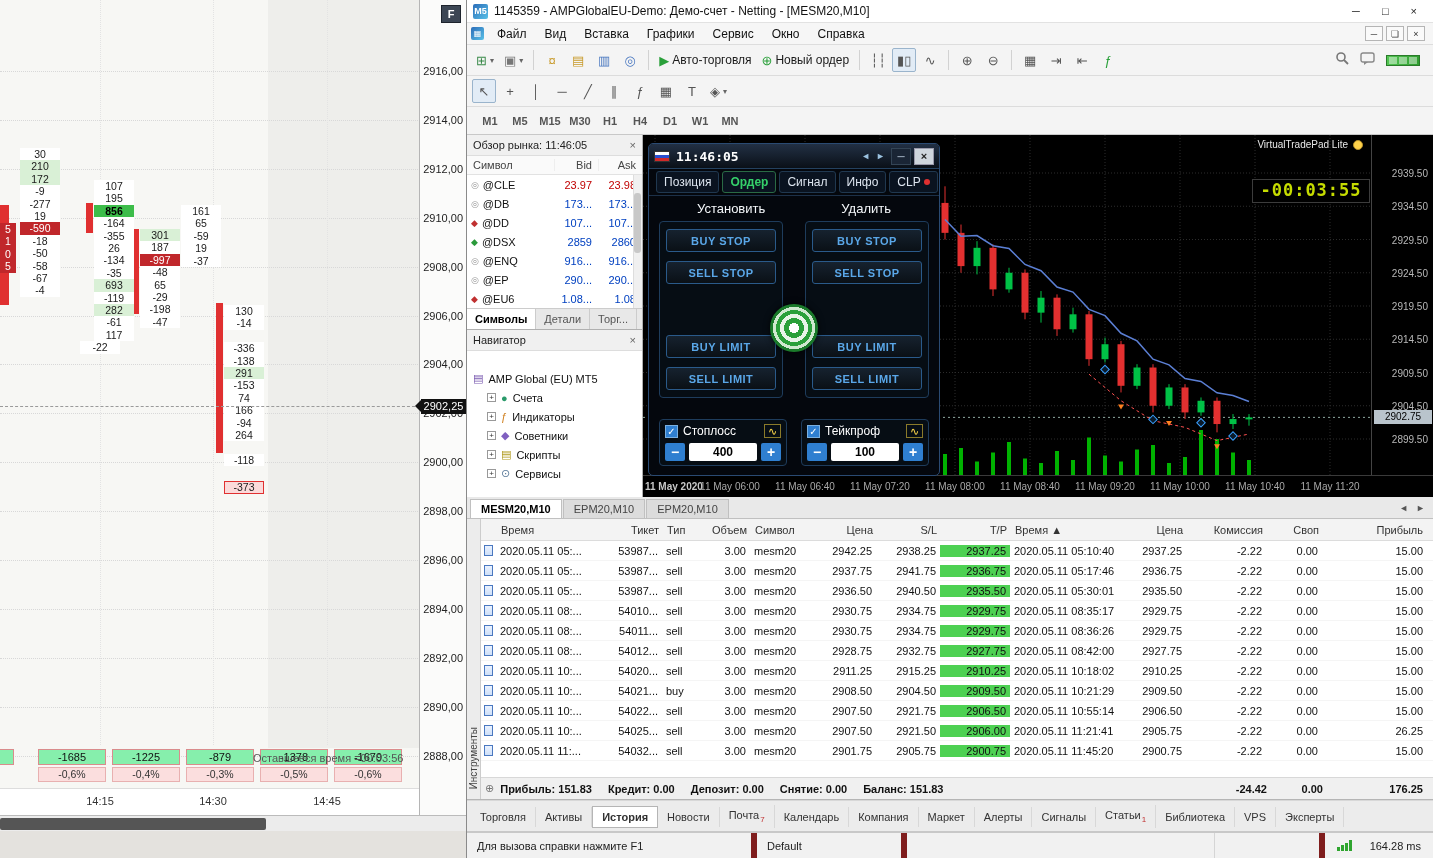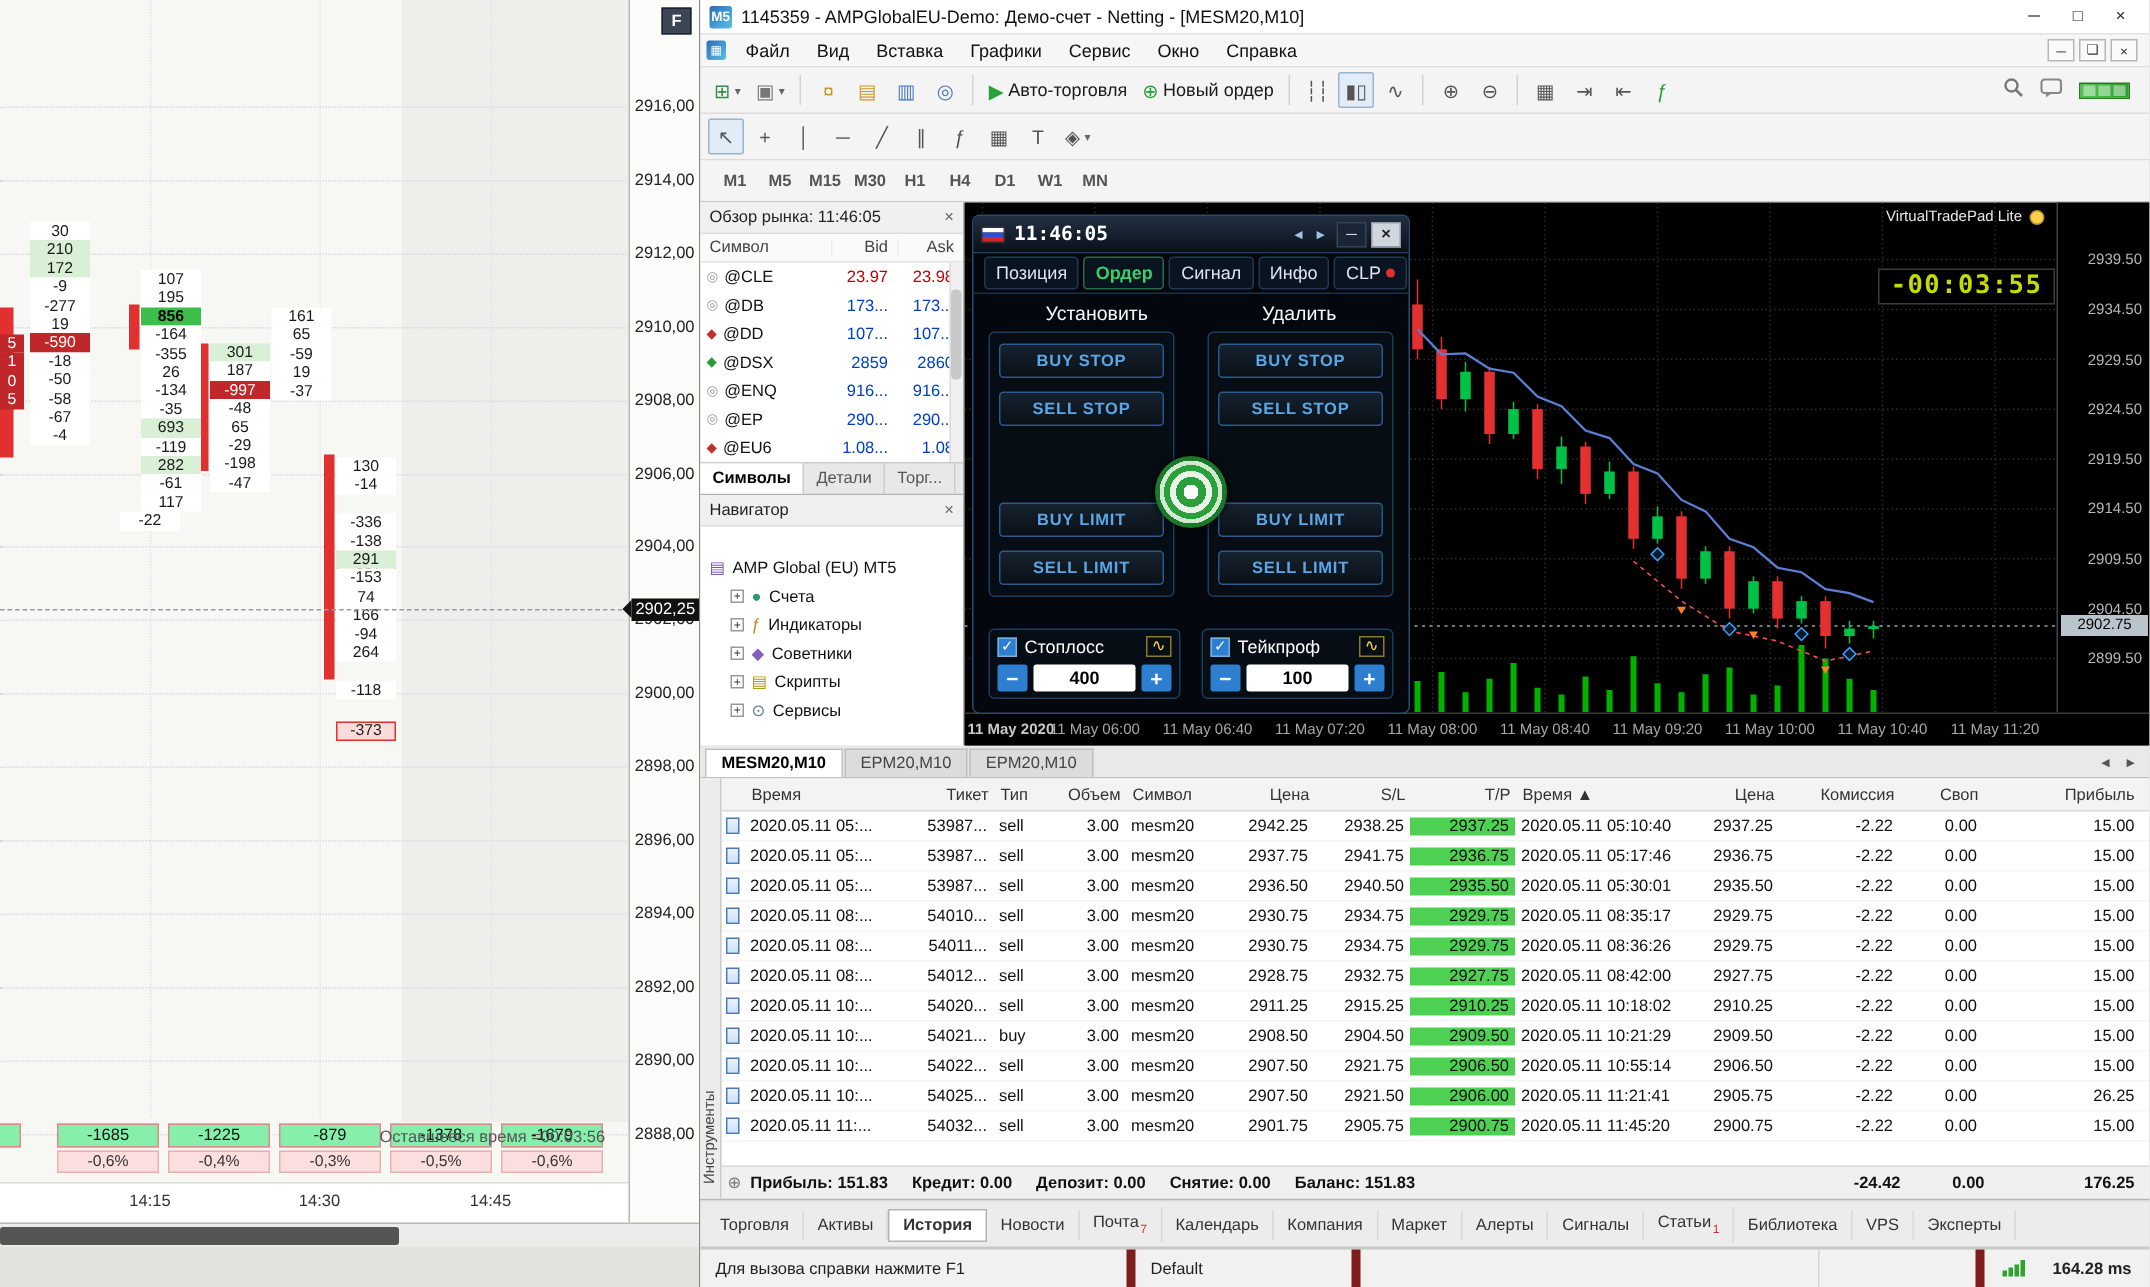--- a/index.html
+++ b/index.html
@@ -143,21 +143,21 @@
   .sum-icon { color:#777; margin:0 6px 0 4px; font-weight:normal; }
 
   .bottomtabs { height:32px; background:#ececec; display:flex; align-items:center; padding:4px 4px 3px; border-bottom:1px solid #c8c8c8; border-top:1px solid #d8d8d8; }
   .btab { padding:4px 9px; font-size:11px; color:#333; border-right:1px solid #d8d8d8; white-space:nowrap; }
   .btab.active { background:#fff; border:1px solid #b5b5b5; font-weight:bold; }
   .badge { font-size:8px; color:#c03030; vertical-align:sub; margin-left:1px; }
 
   .statusbar { height:26px; background:#f1f1f1; border-top:1px solid #c8c8c8; display:flex; align-items:center; font-size:11px; color:#222; }
   .sb-seg { padding:0 10px; height:100%; display:flex; align-items:center; border-right:6px solid #7f1d1d; white-space:nowrap; }
   .sb-fill { flex:1; border-right:1px solid #d5d5d5; height:100%; }
-  .sb-right { display:flex; align-items:center; gap:18px; padding:0 12px;font-weight:bold; }
+  .sb-right { display:flex; align-items:center; gap:18px; padding:0 12px; }
   .sigbars { display:flex; align-items:flex-end; gap:1px; height:11px; }
   .sigbars i { width:3px; background:#2fa52f; }
 </style>
 </head>
 <body>
 
 <div class="screen">
 
   <section class="fp" id="fpPanel">
     <div class="fp-band"></div>

